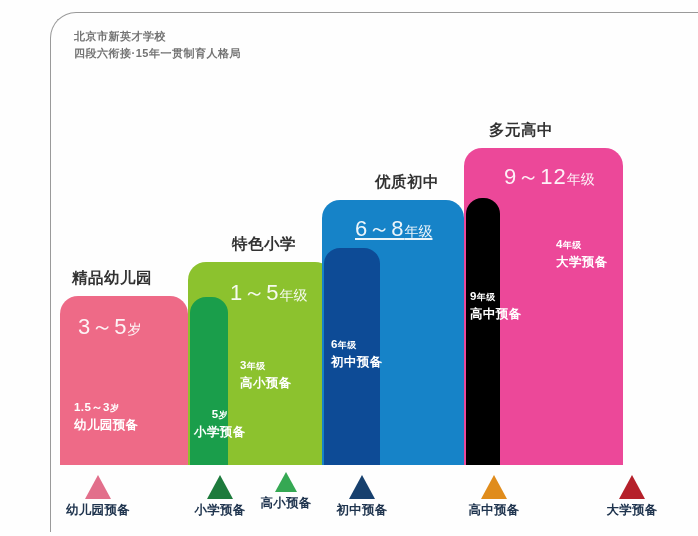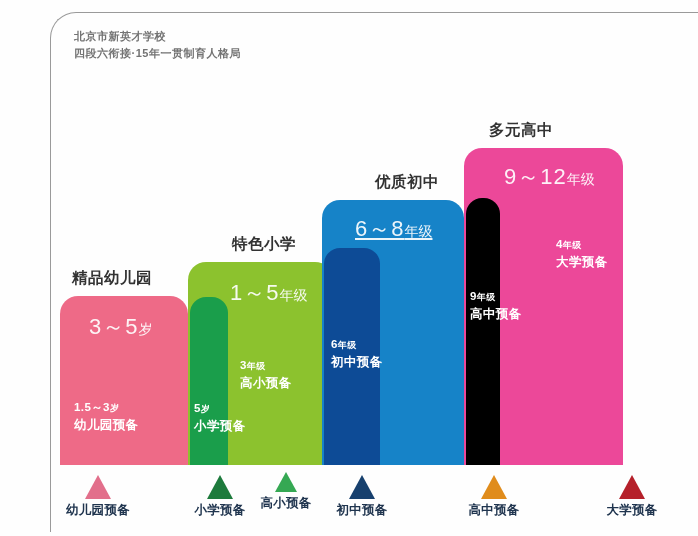--- a/index.html
+++ b/index.html
@@ -127,21 +127,21 @@
   <div id="frame-line"></div>
 
   <div id="title-block">
     <div class="title-line">北京市新英才学校</div>
     <div class="title-line">四段六衔接·15年一贯制育人格局</div>
   </div>
 
   <div class="stage-head" style="left:72px; top:268px;">精品幼儿园</div>
 
   <div class="bar" style="left:60px; top:296px; width:128px; height:169px; background:#ee6a87;">
-    <div class="bar-range" style="left:18px; top:16px;margin-left:11px;">
+    <div class="bar-range" style="left:18px; top:16px;">
       <span>3～5</span><span class="unit">岁</span>
     </div>
     <div class="note" style="left:14px; top:103px;">
       <div class="n1">
         <span>1.5～3</span><span class="unit">岁</span>
       </div>
       <div class="n2">幼儿园预备</div>
     </div>
   </div>
 
@@ -153,21 +153,21 @@
     </div>
     <div class="note" style="left:52px; top:95px;">
       <div class="n1">
         <span>3</span><span class="unit">年级</span>
       </div>
       <div class="n2">高小预备</div>
     </div>
   </div>
 
   <div class="prep" style="left:190px; top:297px; width:38px; height:168px; background:#1a9e4b;">
-    <div class="note" style="left:4px; top:103px;">
+    <div class="note" style="left:4px; top:109px;text-align:center;">
       <div class="n1">
         <span>5</span><span class="unit">岁</span>
       </div>
       <div class="n2">小学预备</div>
     </div>
   </div>
 
   <div class="stage-head" style="left:375px; top:172px;">优质初中</div>
 
   <div class="bar" style="left:322px; top:200px; width:142px; height:265px; background:#1683c8;">

